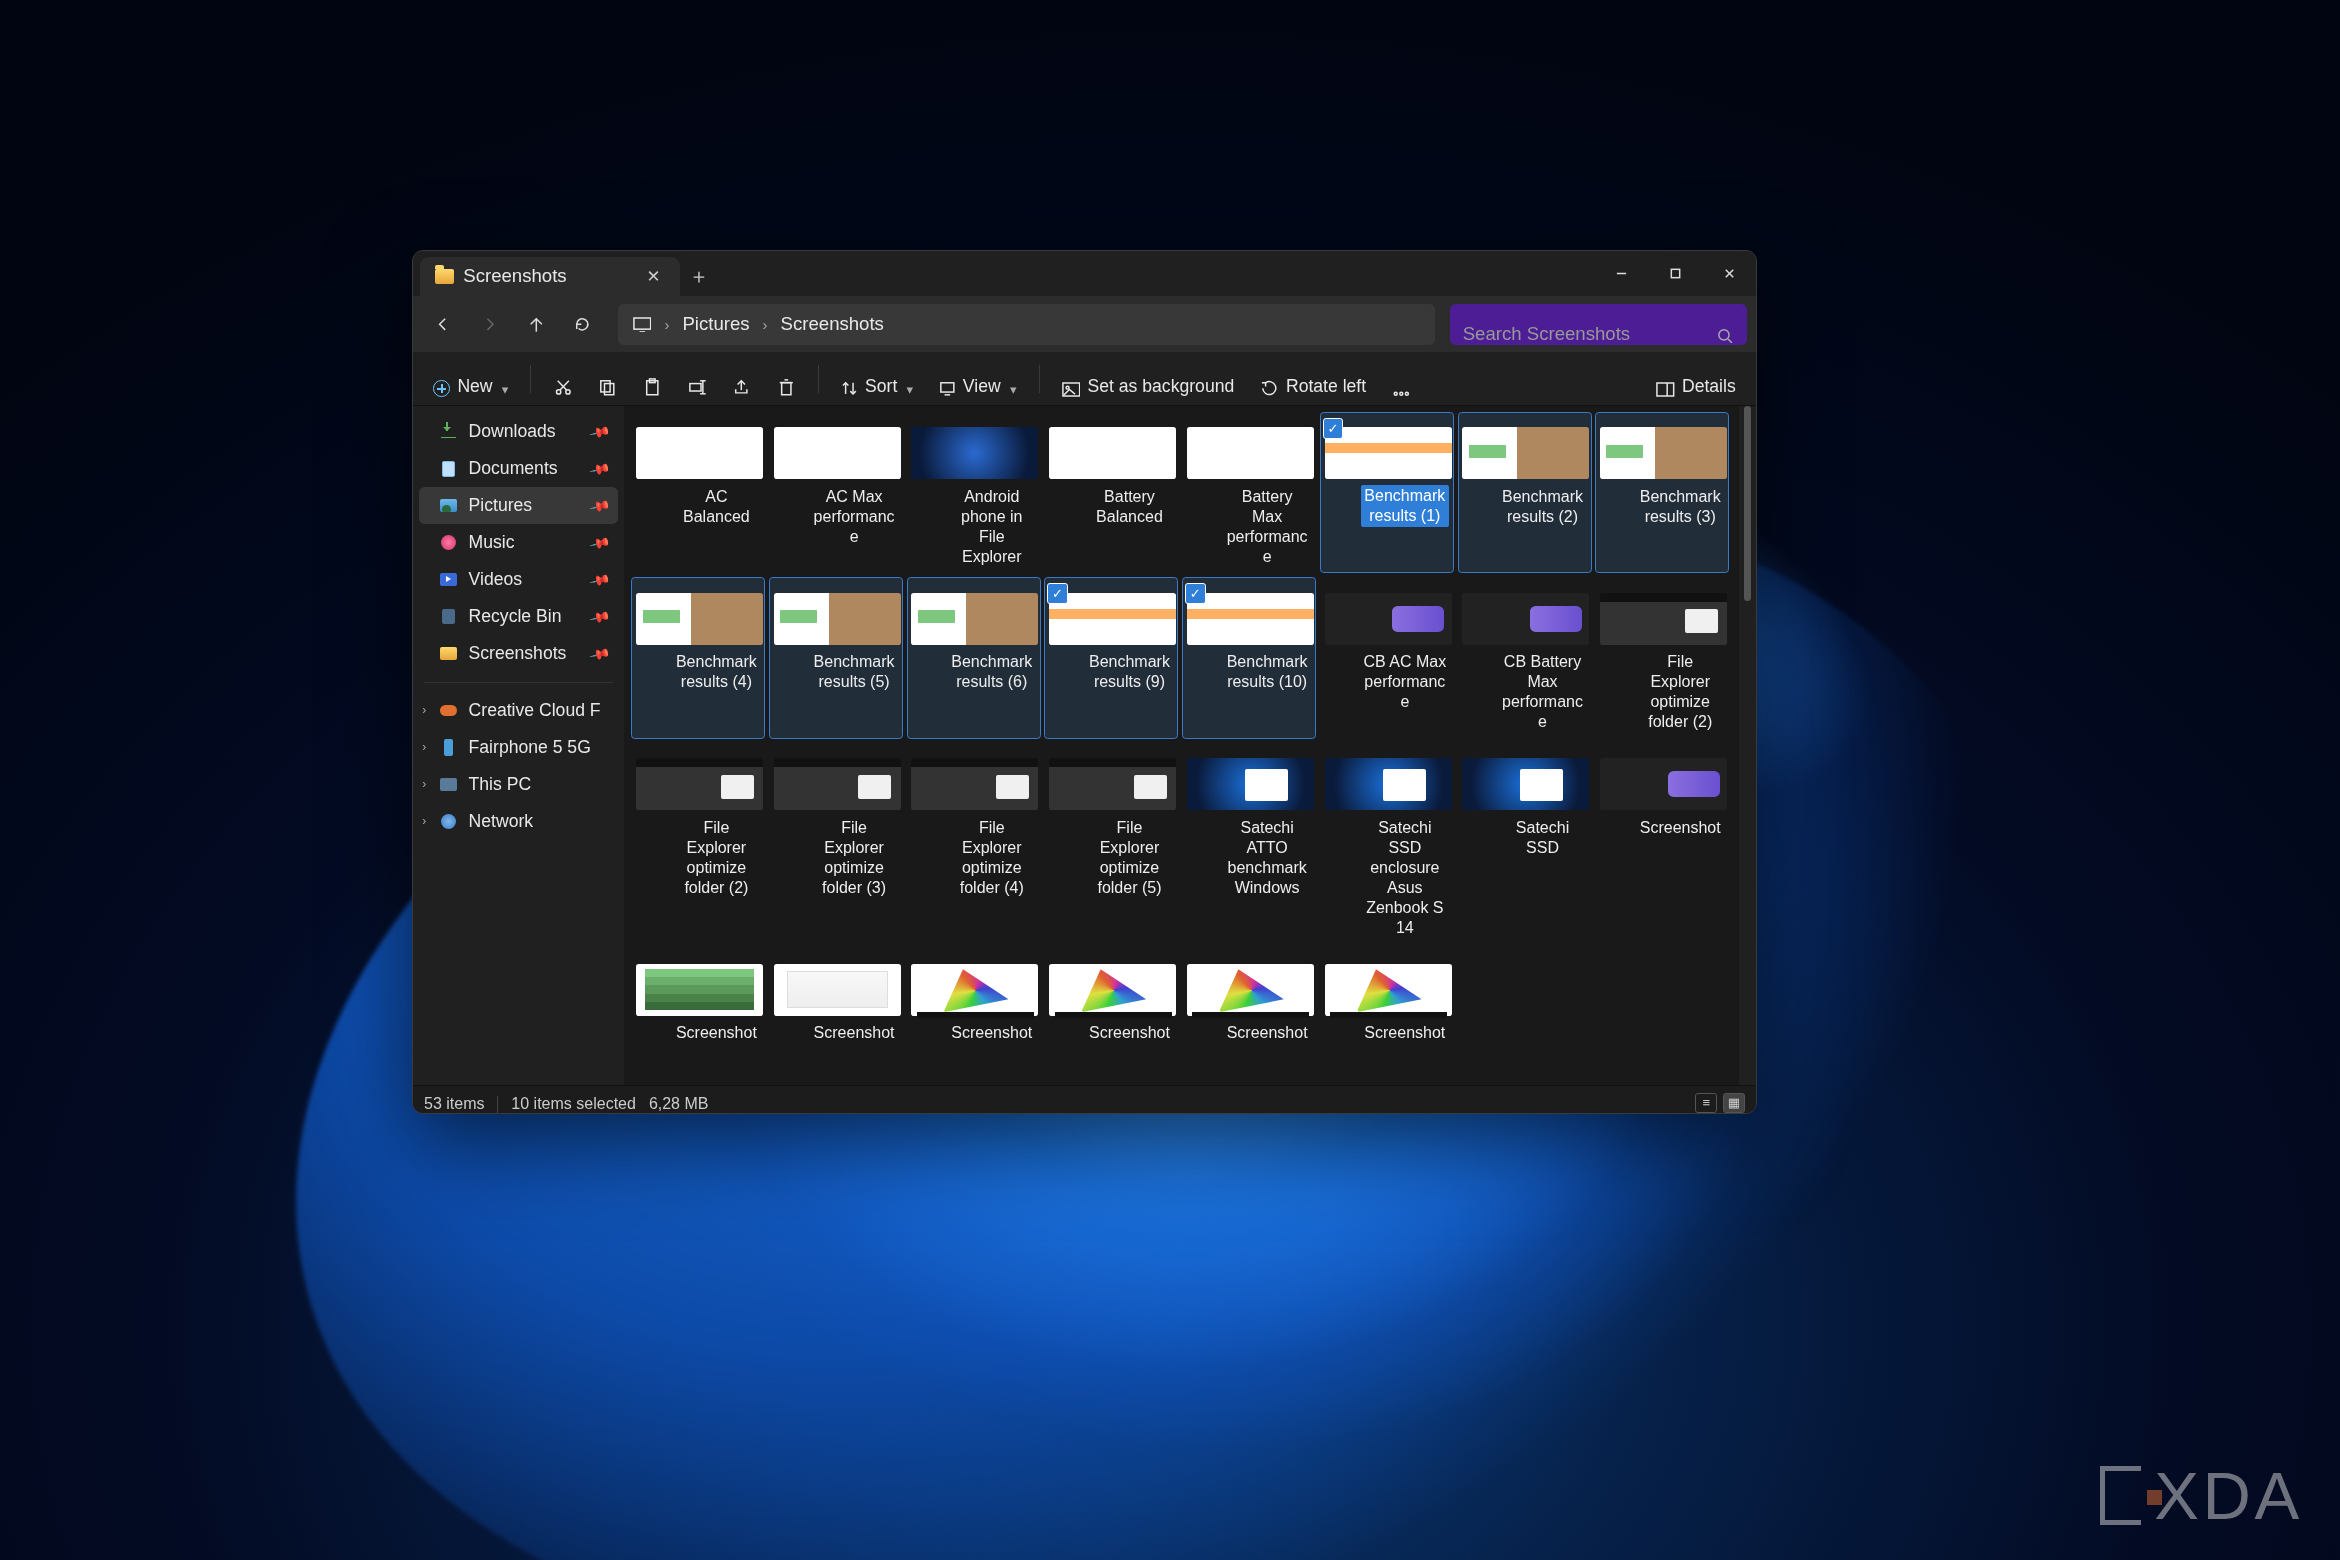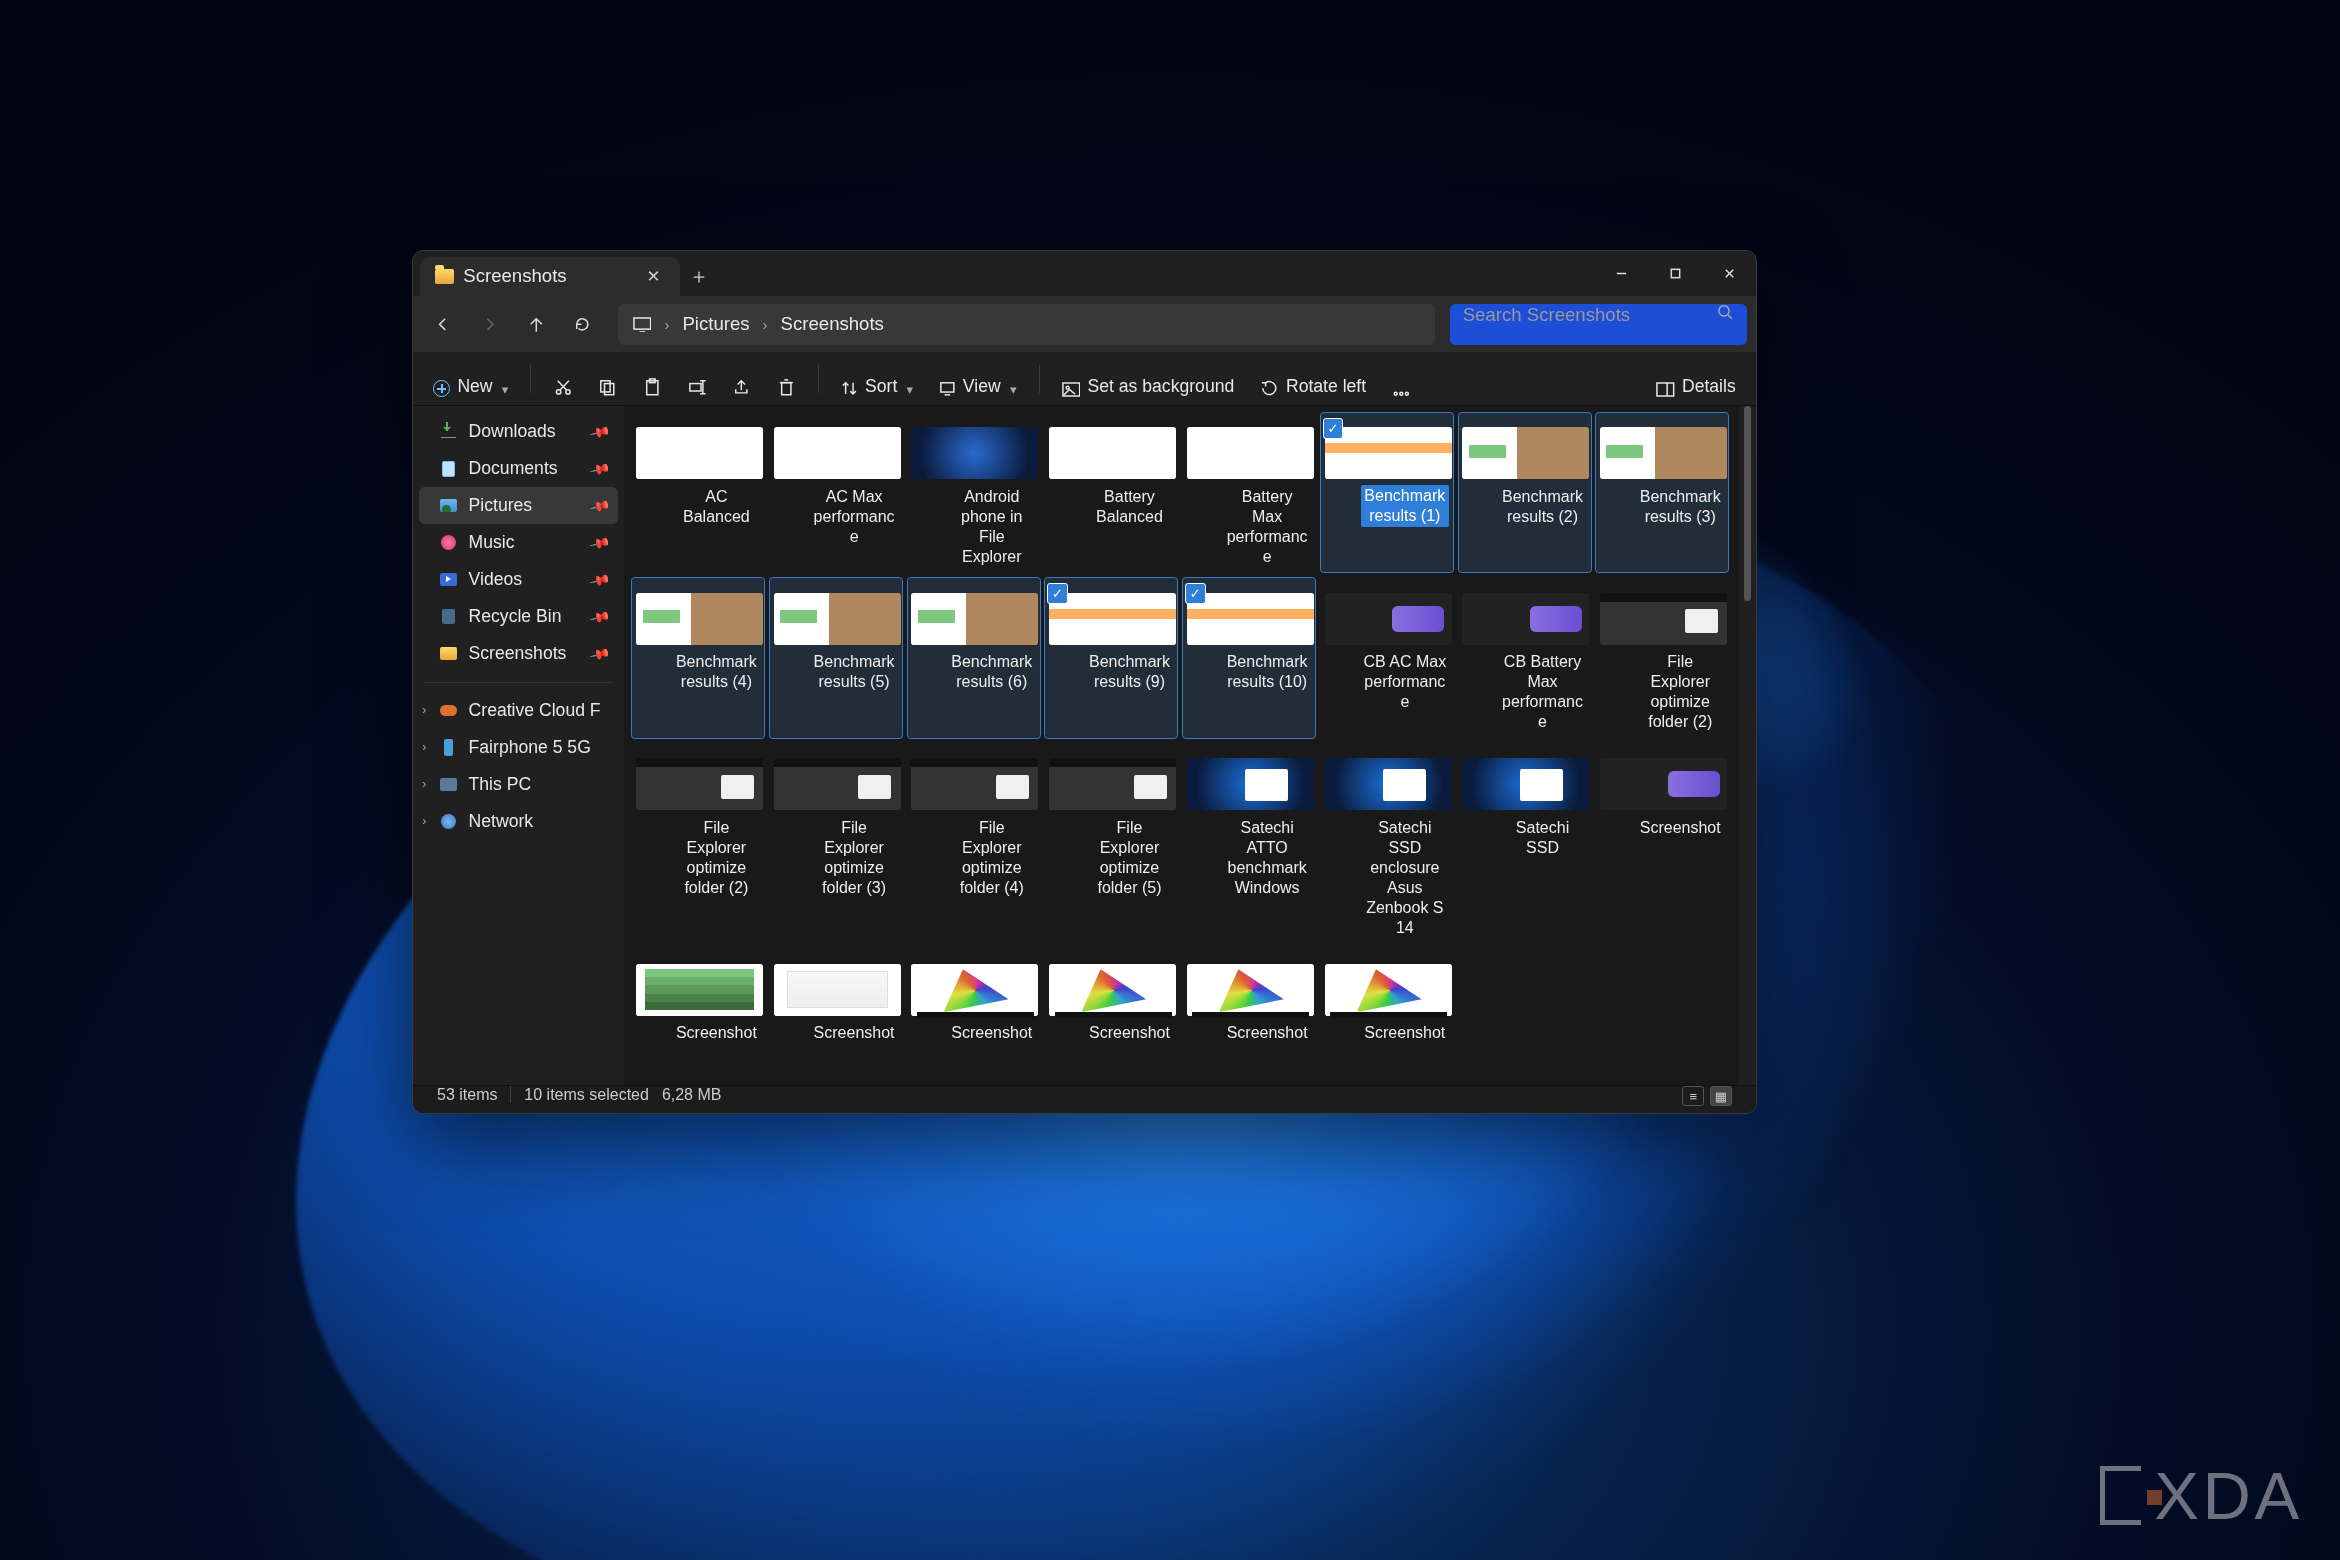--- a/index.html
+++ b/index.html
@@ -41,21 +41,21 @@
   .caption-btn { width:54px; display:flex; align-items:center; justify-content:center; color:#ddd; }
   .caption-btn svg { width:13px; height:13px; }
 
   
   .navrow { height: 56px; background:#2c2c2c; display:flex; align-items:center; padding: 0 9.3px; gap: 5.6px; }
   .navbtn { width:41px; height:41px; display:flex; align-items:center; justify-content:center; color:#ddd; border-radius:5.6px; }
   .navbtn.disabled { color:#666; }
   .addressbar { flex:1; height:41px; background:#383838; border-radius:5.6px; display:flex; align-items:center; padding:0 5.6px; margin:0 9.3px; }
   .addr-seg { padding: 0 9.3px; height:100%; display:flex; align-items:center; gap:5.6px; color:#e8e8e8; font-size:18.6px; border-radius:3.7px; }
   .addr-chev { color:#aaa; padding:0 3.7px; }
-  .searchbox { width:297px; height:41px; background:#1d4ed8; border-radius:5.6px; display:flex; align-items:flex-start; padding:0 13px; color:#aaa; font-size:18.6px; gap:9.3px; }
+  .searchbox { width:297px; height:41px; background:#4c1d95; border-radius:5.6px; display:flex; align-items:flex-end; padding:0 13px; color:#aaa; font-size:18.6px; gap:9.3px; }
   .searchbox input { background:transparent; border:none; outline:none; color:#e8e8e8; font-size:18.6px; flex:1; }
   .searchbox input::placeholder { color:#999; }
 
   
   .toolbar { height: 54px; background:#202020; display:flex; align-items:center; padding:0 9.3px; border-bottom:0.9px solid #111; gap:3.7px; }
   .tbtn { height:37px; padding:0 11px; display:flex; align-items:flex-end; gap:7.4px; color:#e8e8e8; border-radius:5.6px; font-size:17.6px; }
   .tbtn.icon-only { padding:0; width:41px; justify-content:center; }
   .tbtn .chev { font-size:13px; color:#aaa; margin-left:1.9px; }
   .tb-sep { width:0.9px; height:28px; background:#3a3a3a; margin:0 7.4px; }
   .tb-spacer { flex:1; }
@@ -115,21 +115,21 @@
   .thumb.gamut { background:#fff; }
   .thumb.gamut::before { content:""; position:absolute; left:32px; top:5.6px; width:65px; height:43px; background:conic-gradient(from 200deg,#3ad03a,#e0e040,#e06030,#d030a0,#4040d0,#30a0d0,#3ad03a); clip-path: polygon(0% 100%, 30% 0%, 100% 70%); border-radius:3.7px; }
   .thumb.gamut::after { content:""; position:absolute; left:5.6px; bottom:-1.9px; width:117px; height:5.6px; background:#111; }
   .fname { font-size:16px; line-height:1.25; color:#eee; word-break:break-word; min-height:20.4px; padding:1.9px 1.9px 0;margin-left:36px; }
   .item.selhl .fname { background:#2f7fd8; color:#fff; border-radius:1.9px; display:inline-block; padding:0.9px 3.7px; }
 
   .contentscroll { width:16.7px; background:#202020; position:relative; }
   .scrollthumb { position:absolute; top:0; left:4.6px; width:7.4px; height:195px; background:#555; border-radius:3.7px; }
 
   
-  .statusbar { height:28px; background:#1c1c1c; border-top:0.9px solid #111; display:flex; align-items:flex-start; padding:0 24px; font-size:16px; color:#ccc; gap:13px; }
+  .statusbar { height:28px; background:#1c1c1c; border-top:0.9px solid #111; display:flex; align-items:flex-end; padding:0 11px; font-size:16px; color:#ccc; gap:13px; }
   .statusbar .sep { width:0.9px; height:16.7px; background:#444; }
   .statusbar .right { margin-left:auto; display:flex; gap:5.6px; }
   .viewbtn { width:22px; height:20.4px; border:0.9px solid #555; border-radius:2.8px; display:flex; align-items:center; justify-content:center; font-size:13px; }
   .viewbtn.active { background:#444; }
 
   
   .xda { position:absolute; right:37px; bottom:26px; display:flex; align-items:center; gap:13px; opacity:0.5; }
   .xda-bracket { width:41px; height:59px; border:5.6px solid #d8d8d8; border-right:none; position:relative; }
   .xda-bracket::after { content:""; position:absolute; right:-20.4px; top:18.6px; width:15px; height:15px; background:#e07030; }
   .xda-text { font-size:67px; font-weight:300; letter-spacing:3.7px; color:#d8d8d8; font-family:"Segoe UI",sans-serif; }

